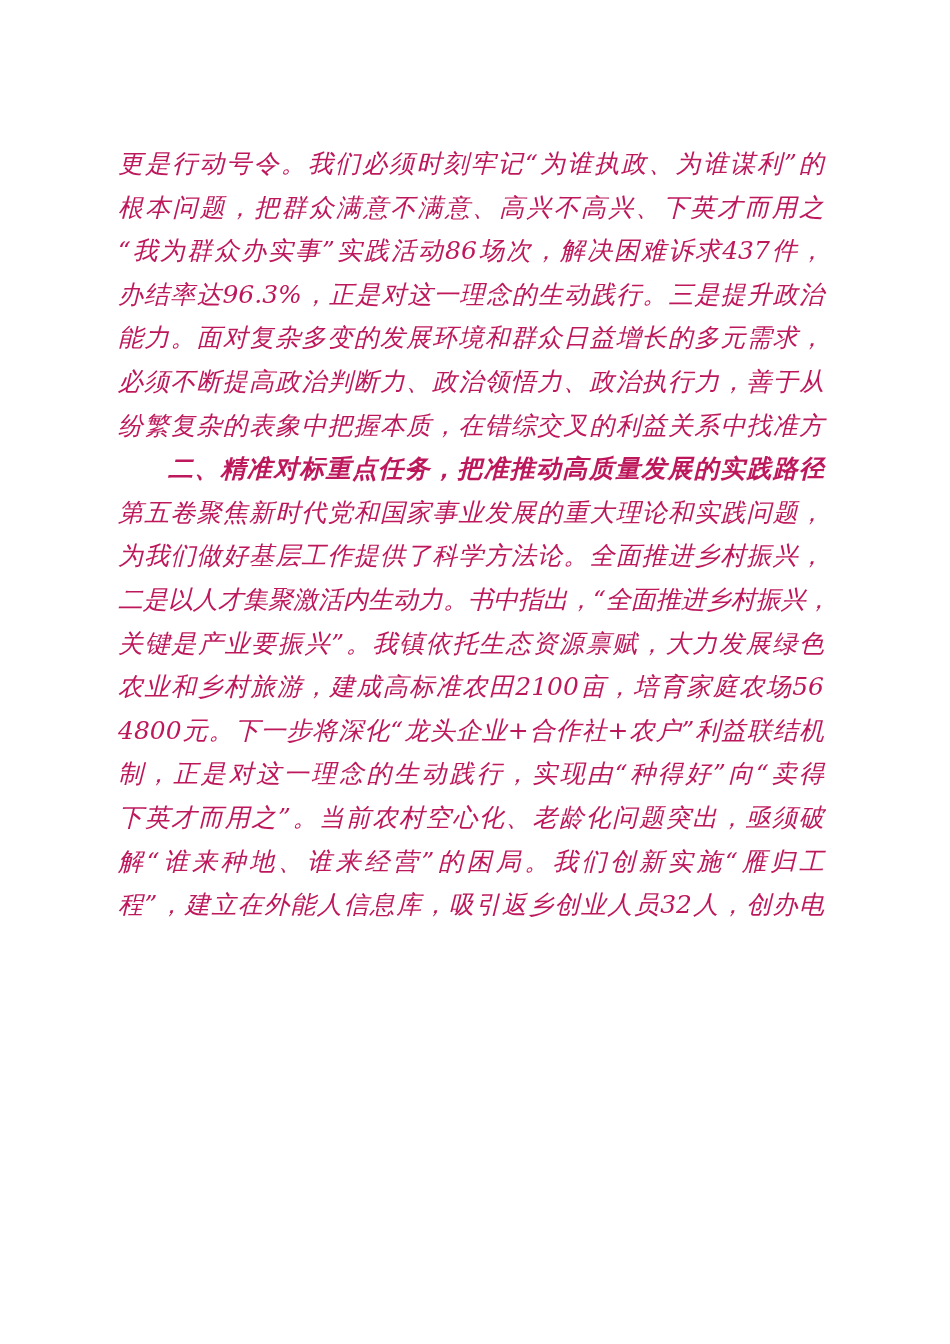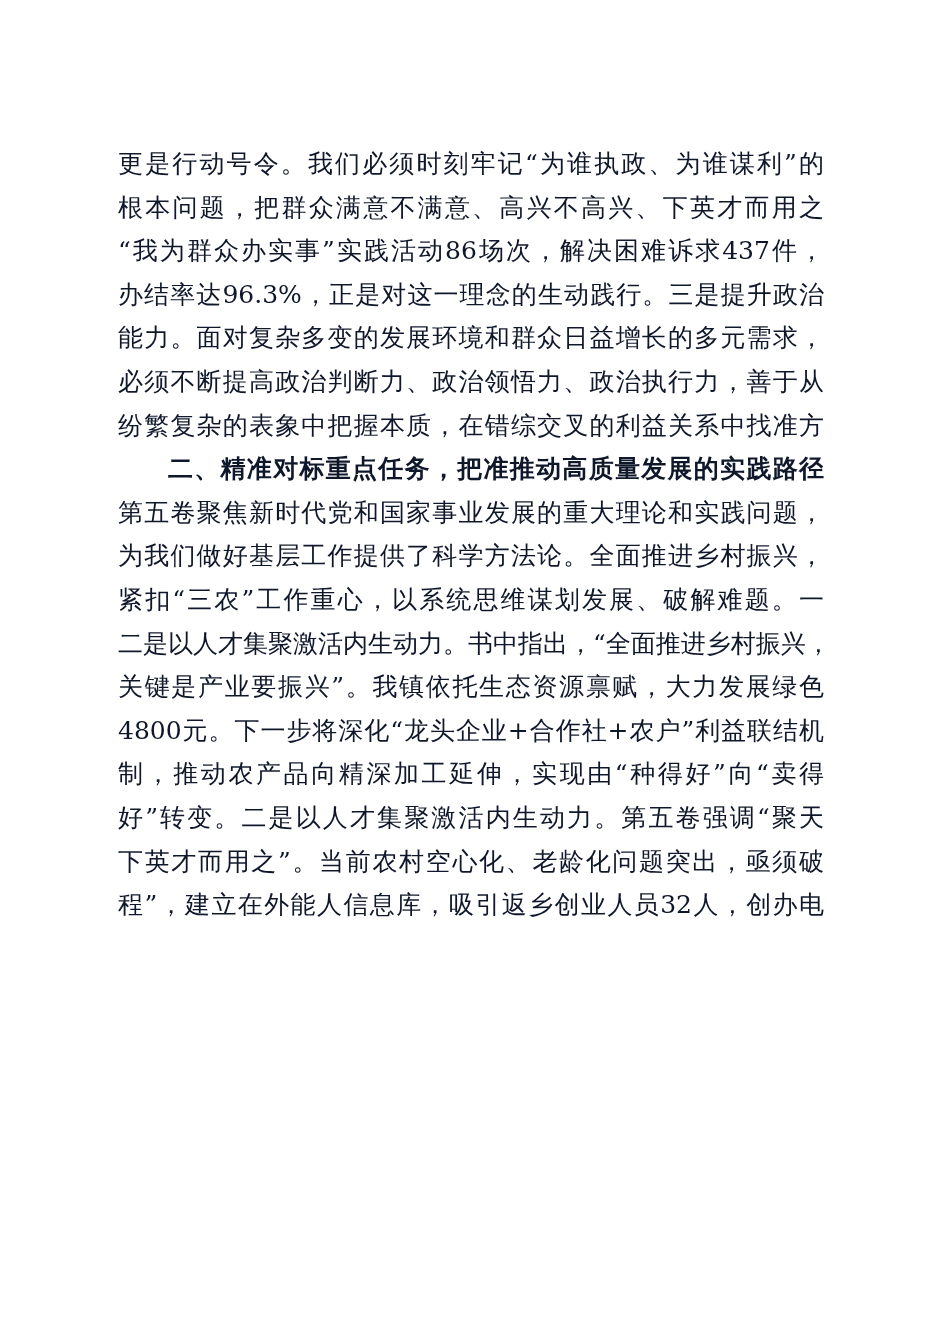--- a/index.html
+++ b/index.html
@@ -3,21 +3,22 @@
   <meta charset="utf-8">
   <style>
     html, body { margin: 0; padding: 0; background: #ffffff; }
     body { width: 950px; height: 1344px; position: relative; overflow: hidden; }
     .page {
       position: absolute; left: 0; top: 0; width: 950px; height: 1344px; background: #ffffff;
     }
     .content {
       position: absolute; left: 118px; top: 142px; width: 706px;
       font-family: "DejaVu Serif", "Liberation Serif", serif;
-      color: #0f172a;
+      color: #be185d;
+      font-style: italic;
     }
     .line {
       height: 43.6px; line-height: 43.6px; font-size: 25px; white-space: nowrap;
       text-align: justify; text-align-last: justify; letter-spacing: 0px;
     }
     .line.last { text-align-last: left; }
     .line.heading {
       font-family: "DejaVu Sans", "Liberation Sans", sans-serif;
       font-weight: bold; padding-left: 50px; text-align-last: justify;
     }
@@ -32,22 +33,22 @@
     <div class="line">“我为群众办实事”实践活动86场次，解决困难诉求437件，</div>
     <div class="line">办结率达96.3%，正是对这一理念的生动践行。三是提升政治</div>
     <div class="line">能力。面对复杂多变的发展环境和群众日益增长的多元需求，</div>
     <div class="line">必须不断提高政治判断力、政治领悟力、政治执行力，善于从</div>
     <div class="line">纷繁复杂的表象中把握本质，在错综交叉的利益关系中找准方</div>
 
     <div class="line heading">二、精准对标重点任务，把准推动高质量发展的实践路径</div>
 
     <div class="line">第五卷聚焦新时代党和国家事业发展的重大理论和实践问题，</div>
     <div class="line">为我们做好基层工作提供了科学方法论。全面推进乡村振兴，</div>
-    <div class="line">紧扣“三农”工作重心，以系统思维谋划发展、破解难题。一</div>
     <div class="line">二是以人才集聚激活内生动力。书中指出，“全面推进乡村振兴，</div>
     <div class="line">关键是产业要振兴”。我镇依托生态资源禀赋，大力发展绿色</div>
+    <div class="line">农业和乡村旅游，建成高标准农田2100亩，培育家庭农场56</div>
     <div class="line">4800元。下一步将深化“龙头企业+合作社+农户”利益联结机</div>
-    <div class="line">制，推动农产品向精深加工延伸，实现由“种得好”向“卖得</div>
-    <div class="line">好”转变。二是以人才集聚激活内生动力。第五卷强调“聚天</div>
+    <div class="line">制，正是对这一理念的生动践行，实现由“种得好”向“卖得</div>
     <div class="line">下英才而用之”。当前农村空心化、老龄化问题突出，亟须破</div>
+    <div class="line">解“谁来种地、谁来经营”的困局。我们创新实施“雁归工</div>
     <div class="line">程”，建立在外能人信息库，吸引返乡创业人员32人，创办电</div>
   </div>
 </div>
 
 </body></html>

